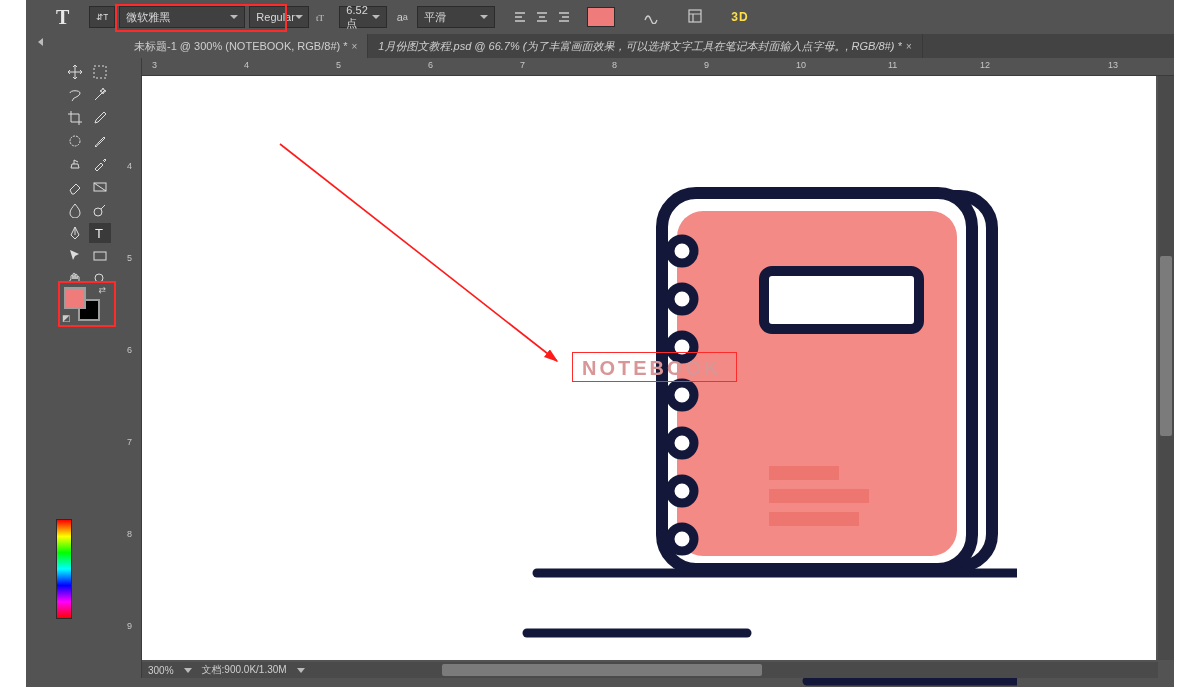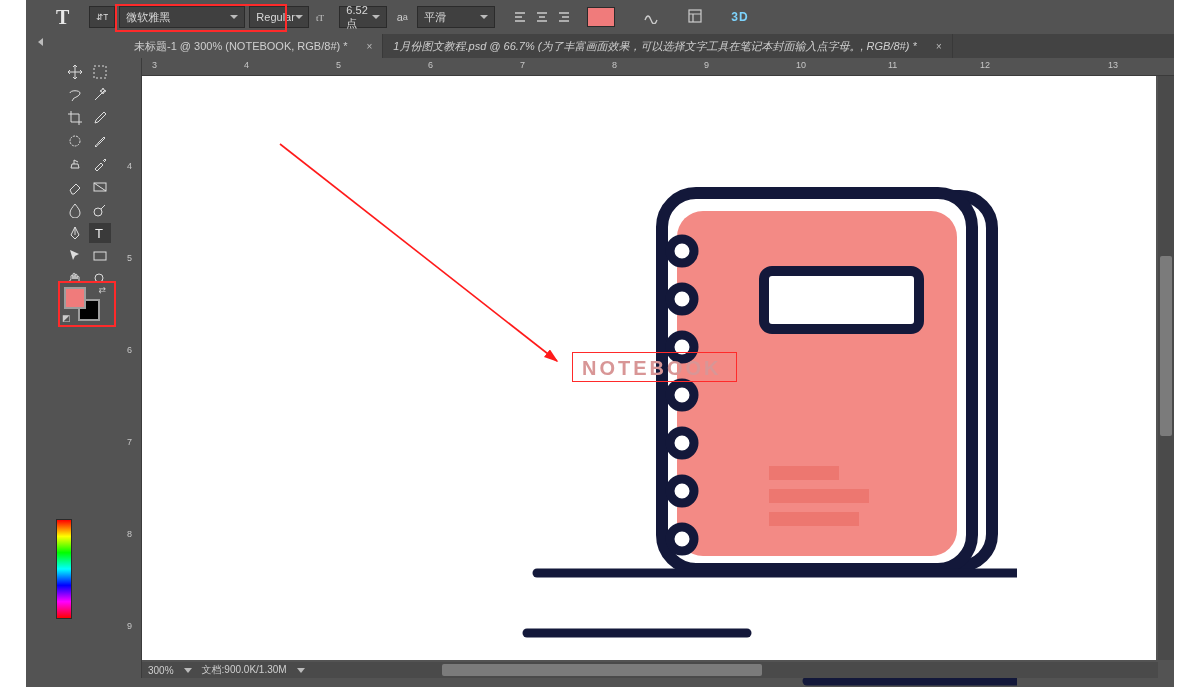--- a/index.html
+++ b/index.html
@@ -69,21 +69,21 @@
   .align-btn { width:22px; height:22px; display:flex; align-items:center; justify-content:center; background:transparent; }
   .align-btn svg { stroke:#ccc; }
   .color-swatch {
     width: 28px; height: 20px;
     background: #f07b7b;
     border: 1px solid #2b2b2b;
     margin-left: 8px;
   }
   .warp-ico, .panel-ico, .threeD {
     margin-left: 24px;
-    color: #7dd3fc;
+    color: #fde047;
     font-size: 12px;
   }
   .threeD { font-weight:bold; letter-spacing:1px;}
   .red-box-tb {
     position: absolute;
     border: 2px solid #ff2a2a;
     pointer-events: none;
   }
   
   .tab-bar {
@@ -95,21 +95,21 @@
     background: #434343;
     display: flex;
     align-items: stretch;
     font-size: 11px;
     color: #cfcfcf;
   }
   .tab {
     padding: 0 10px;
     display: flex;
     align-items: center;
-    gap: 19px;
+    gap: 4px;
     border-right: 1px solid #393939;
     background: #535353;
   }
   .tab .x { color:#bbb; font-size:10px;}
   
   .work-area {
     position: absolute;
     left: 124px;
     top: 58px;
     width: 1050px;

